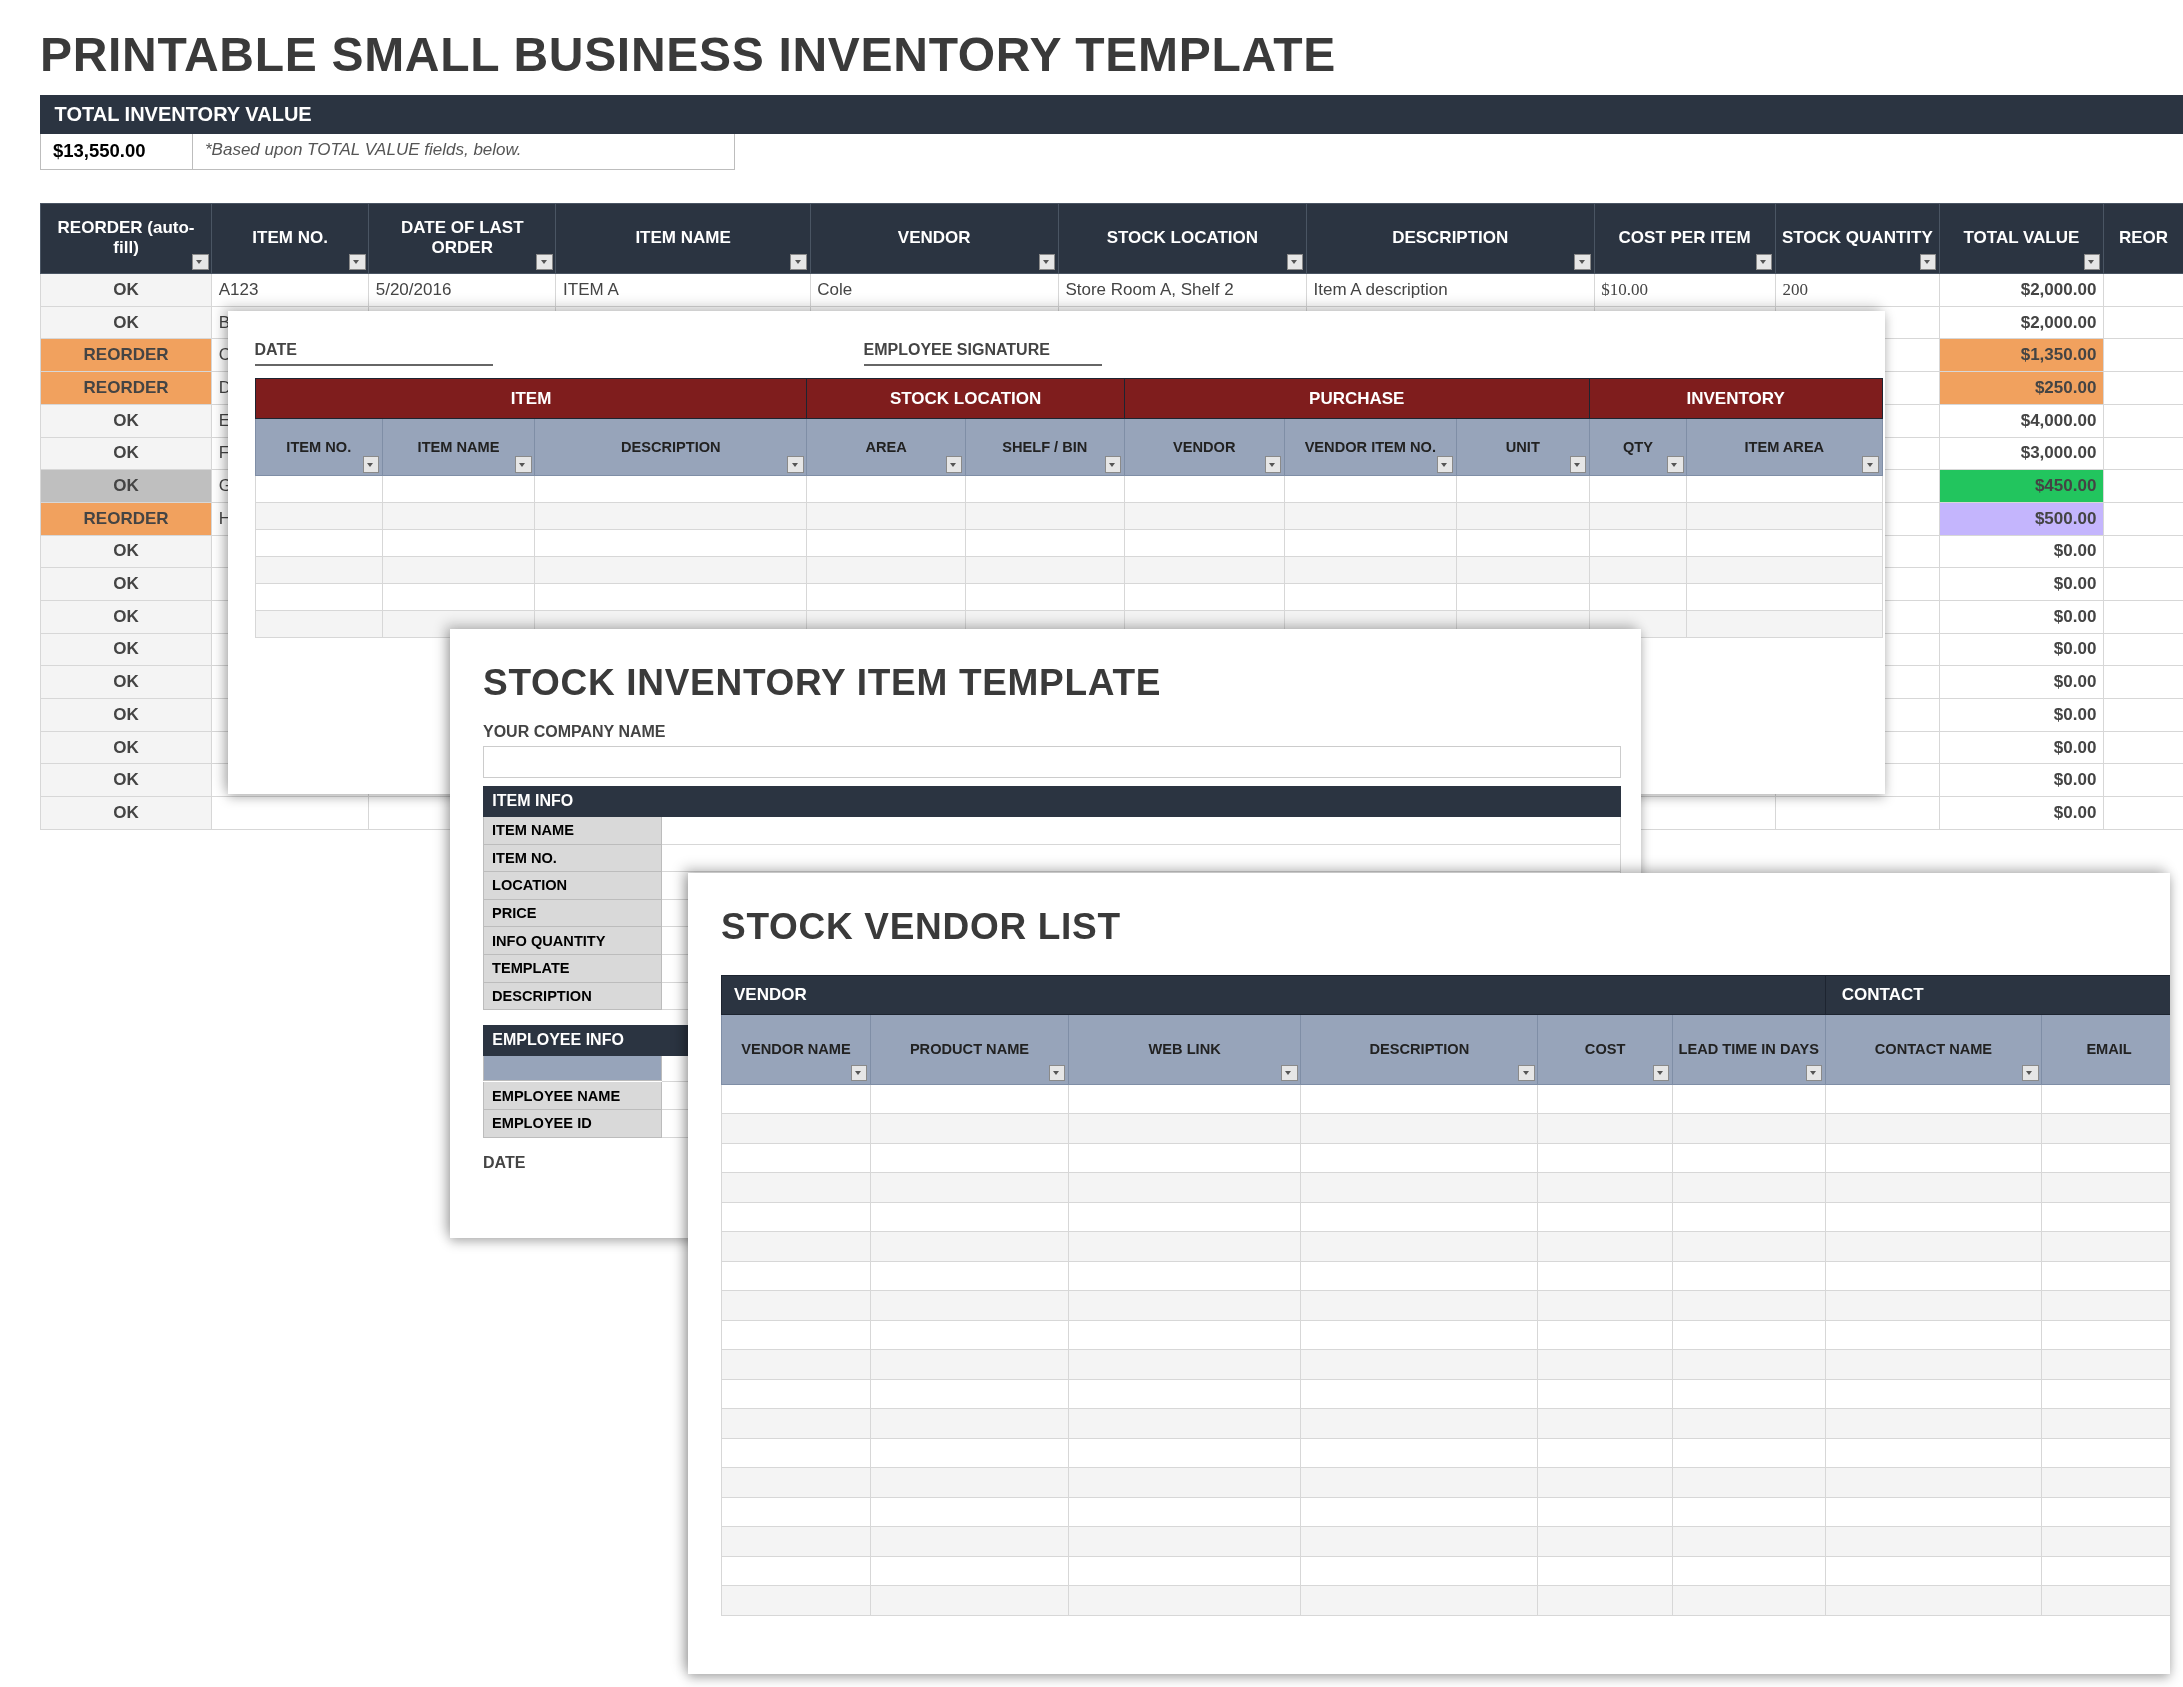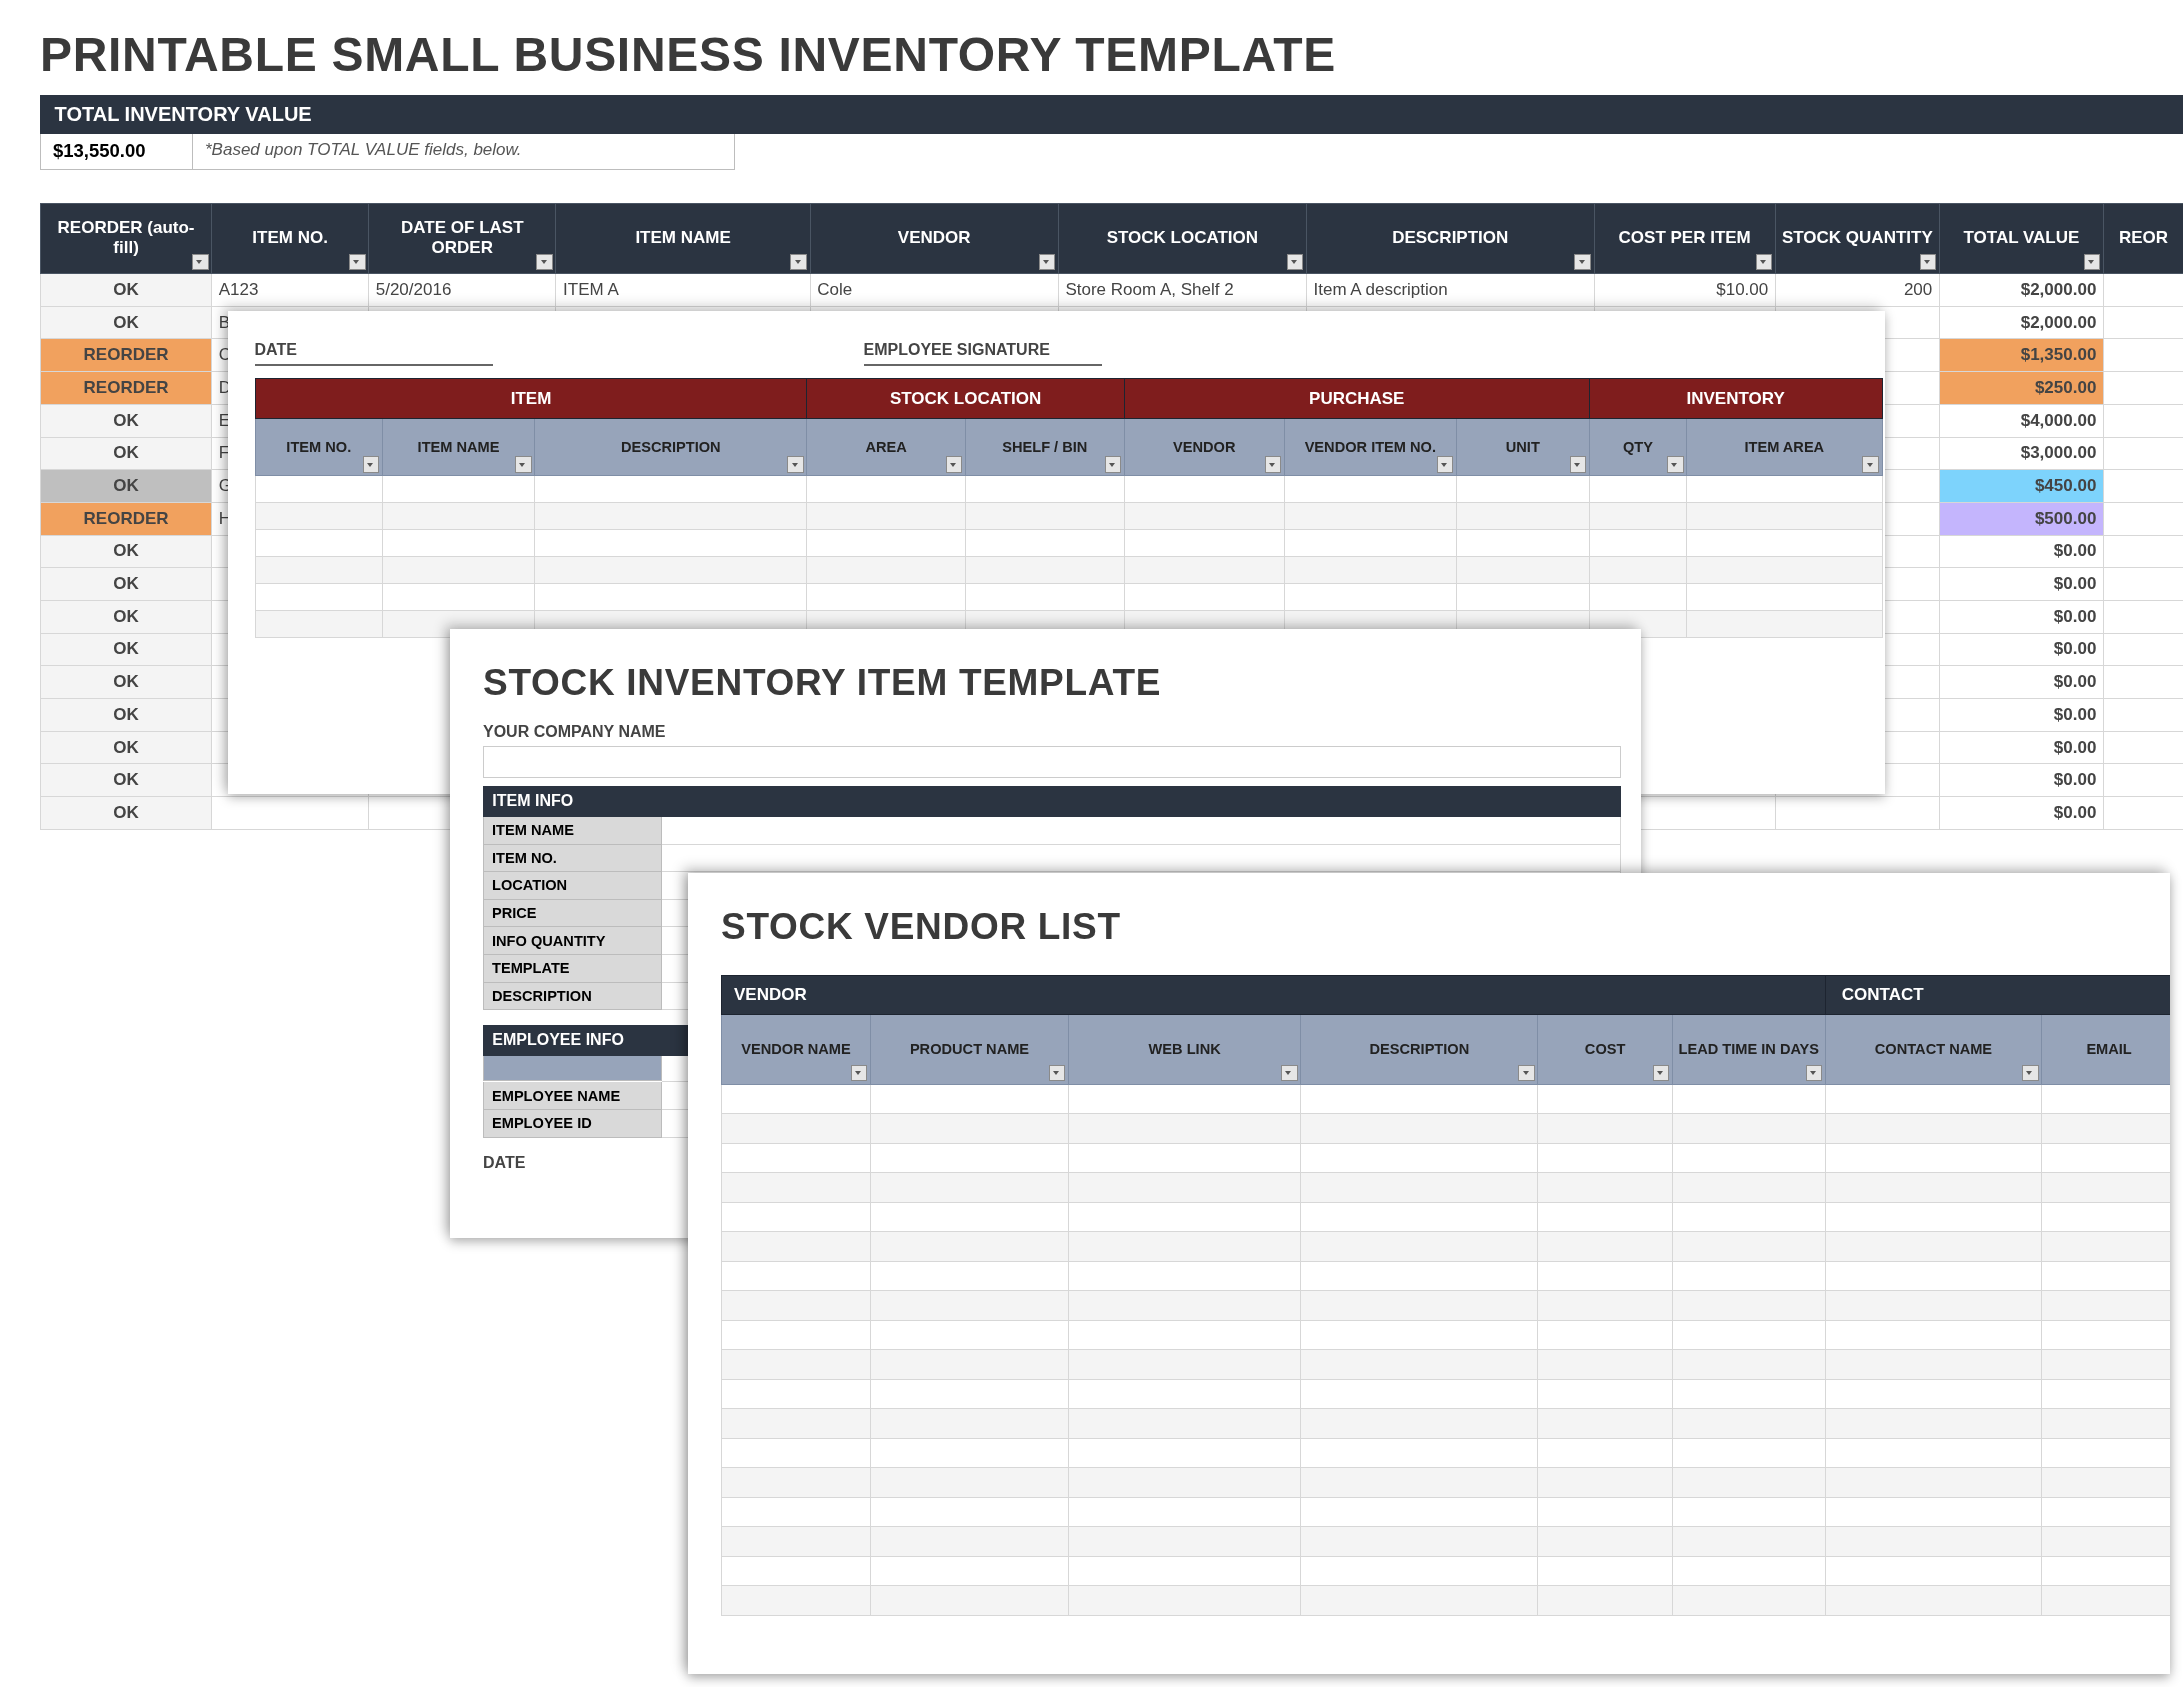--- a/index.html
+++ b/index.html
@@ -41,21 +41,21 @@
   .p1-table { margin-top: 33px; border-collapse: collapse; width: 2144px; }
   .p1-table th {
     background: #2b3441; color: #fff; font-size: 17px; font-weight: 700;
     border: 1.3px solid #4a5563; padding: 6.6px 5.3px; height: 56px; position: relative;
     text-align: center;
   }
   .p1-table td {
     border: 1.3px solid #d7d7d7; font-size: 17px; color: #444; height: 26.5px;
     padding: 2.6px 6.6px;
   }
-  .p1-table td.right  { text-align: right; }
+  .p1-table td.right  { text-align: left; font-family: Liberation Serif, serif; }
   .p1-table td.total  { text-align: right; font-weight: 700; }
 
   .status-ok      { background: #f4f4f4; text-align: center; font-weight: 700; }
   .status-reorder { background: #f1a15e; text-align: center; font-weight: 700; }
   .status-ok-grey { background: #bfbfbf; text-align: center; font-weight: 700; }
 
   .filter-tab {
     position: absolute; right: 2.6px; bottom: 2.6px; width: 14.6px; height: 14.6px;
     background: #e6e6e6; border: 0.7px solid #8a8a8a;
   }
@@ -289,21 +289,21 @@
           <tr>
             <td class="status-ok-grey">OK</td>
             <td>G12</td>
             <td></td>
             <td></td>
             <td></td>
             <td></td>
             <td></td>
             <td class="right"></td>
             <td class="right"></td>
-            <td class="total" style="background:#7dd3fc;padding-left:28px;">$450.00</td>
+            <td class="total" style="background:#22c55e;padding-left:28px;">$450.00</td>
             <td></td>
           </tr>
           <tr>
             <td class="status-reorder">REORDER</td>
             <td>H12</td>
             <td></td>
             <td></td>
             <td></td>
             <td></td>
             <td></td>

